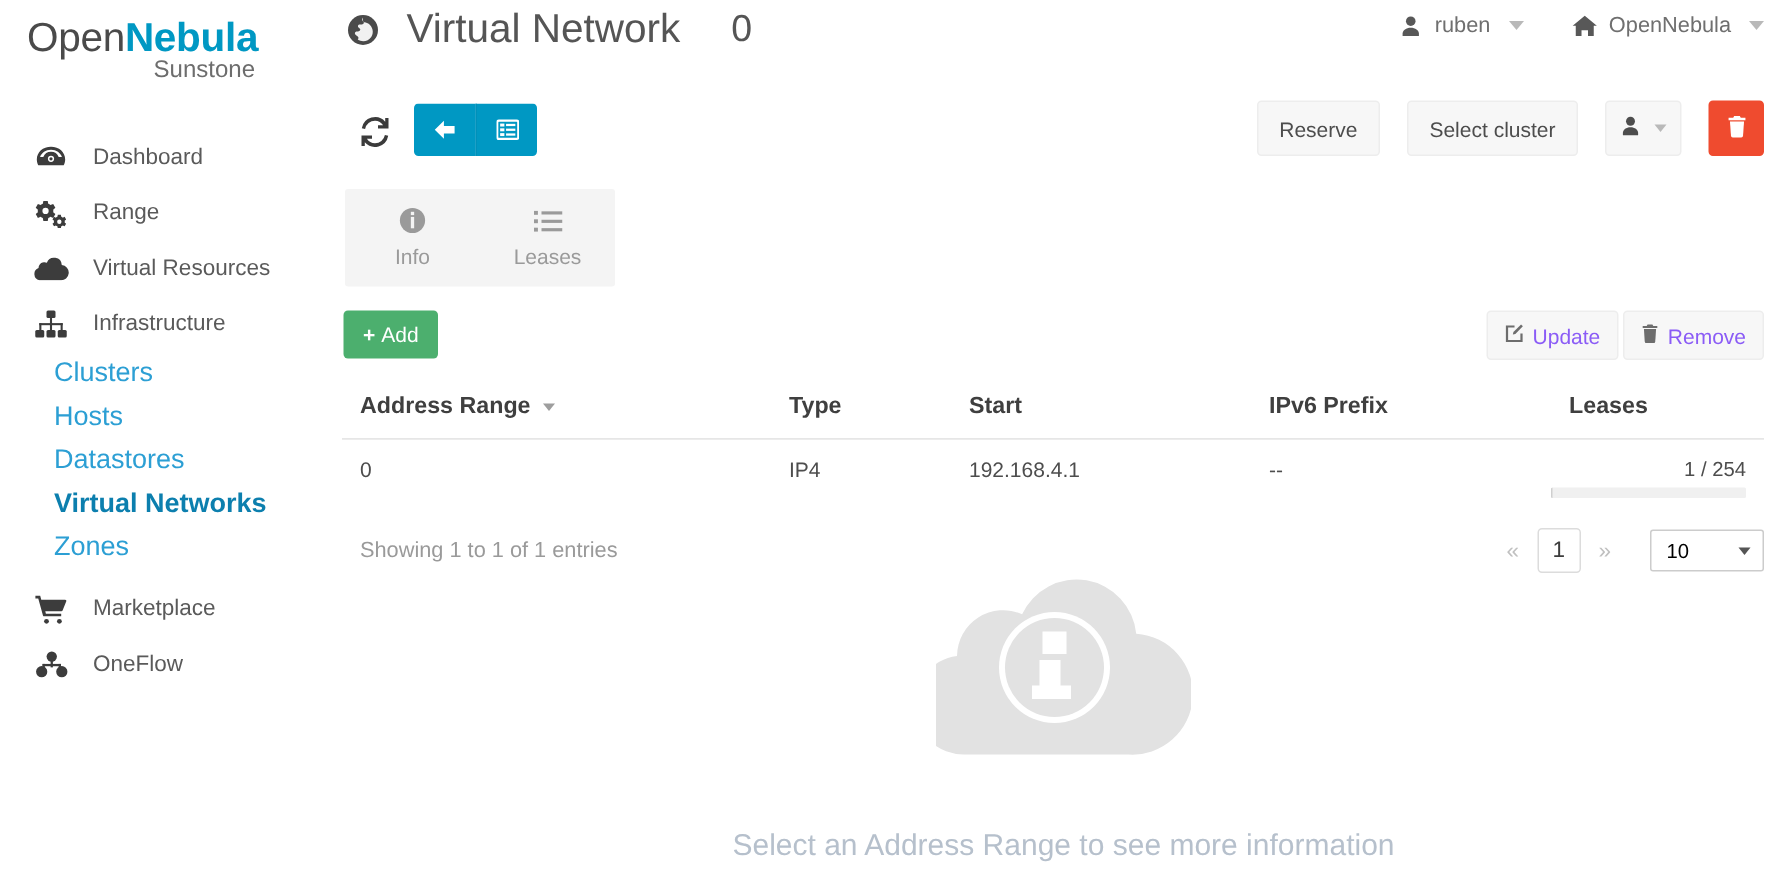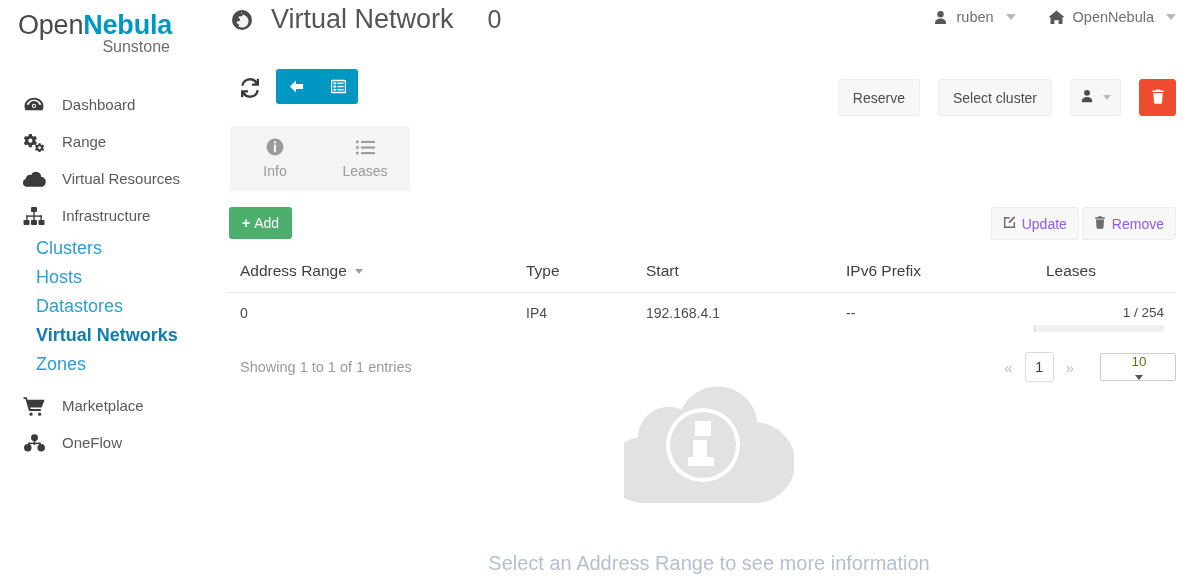--- a/index.html
+++ b/index.html
@@ -92,21 +92,21 @@
   }
   .cyan-btn {
     background: #0098c3; color: #ffffff;
     width: 41px; height: 35px;
     display: flex; align-items: center; justify-content: center;
     cursor: pointer;
   }
   .cyan-btn + .cyan-btn { border-left: 1px solid #0090b9; }
 
   .toolbar-right {
-    position: absolute; right: 14px; top: 27px;
+    position: absolute; right: 14px; top: 15px;
     display: flex; align-items: stretch; gap: 18px;
   }
   .tb-btn {
     background: #f7f7f7; color: #4d4d4d;
     border: 1px solid #ededed; border-radius: 3px;
     font-size: 14px; height: 37px; padding: 0 14px;
     display: flex; align-items: center; justify-content: center;
     cursor: pointer; white-space: nowrap;
   }
   .tb-btn.icon-only { padding: 0 9px; gap: 9px; }
@@ -155,21 +155,21 @@
     position: absolute; right: 0; top: 0; display: flex; gap: 3px;
   }
   .ta-btn {
     background: #f7f7f7; border: 1px solid #ededed; border-radius: 3px;
     color: #8b5cf6; font-size: 14px; height: 33px; padding: 0 11px;
     display: flex; align-items: center; gap: 6px; cursor: pointer;
   }
 
   table.dt { width: 100%; border-collapse: collapse; table-layout: fixed; }
   table.dt th {
-    text-align: left; font-size: 15.5px; font-weight: 400;
+    text-align: left; font-size: 15.5px; font-weight: 700;
     color: #3f3f3f; padding: 10px 0 12px 0;
     border-bottom: 1px solid #e6e6e6;
   }
   table.dt td {
     font-size: 14px; color: #4d4d4d; padding: 12px 0 14px 0;
     vertical-align: top;
   }
   .th-inner { display: flex; align-items: center; padding-left: 12px; }
   .sort-caret {
     width: 0; height: 0; margin-left: 8px;
@@ -201,21 +201,21 @@
   }
   .pg-num {
     border: 1px solid #dcdcdc; border-radius: 3px; background: #ffffff;
     width: 29px; height: 30px; line-height: 28px; text-align: center;
     font-size: 15px; color: #3d3d3d; cursor: pointer;
   }
   .pg-select {
     margin-left: 14px; width: 76px; height: 28px;
     border: 1px solid #cccccc; border-radius: 2px; background: #ffffff;
     display: flex; align-items: center; justify-content: space-between;
-    padding: 0 8px 0 10px; font-size: 13.5px; color: #4d7c0f; cursor: pointer; flex-direction: column;
+    padding: 0 8px 0 10px; font-size: 13.5px; color: #000000; cursor: pointer;
   }
   .pg-select .sel-caret {
     width: 0; height: 0;
     border-left: 4px solid transparent;
     border-right: 4px solid transparent;
     border-top: 5px solid #555555;
   }
 
   
   .placeholder {

